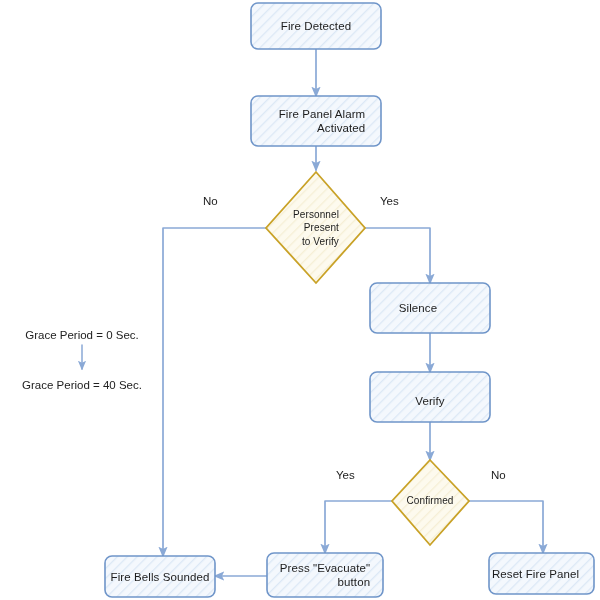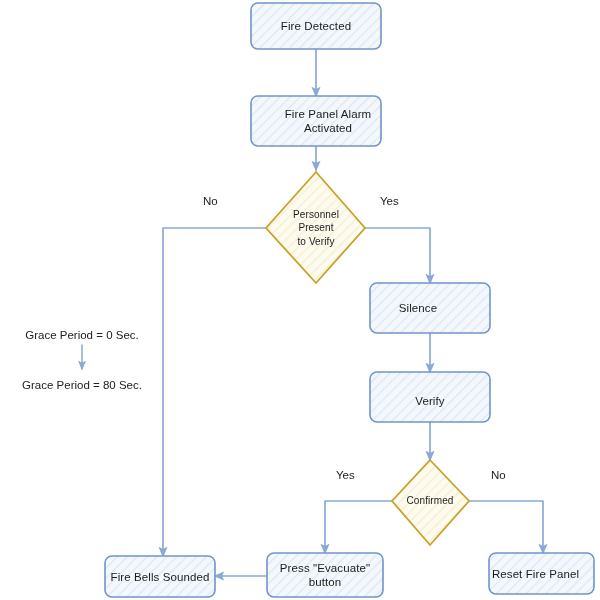--- a/index.html
+++ b/index.html
@@ -19,21 +19,21 @@
     left: 0;
     top: 0;
     width: 600px;
     height: 600px;
   }
   .node-label {
     position: absolute;
     display: flex;
     align-items: center;
     justify-content: center;
-    text-align: center;
+    text-align: right;
     color: #1c1c1c;
     font-size: 11.5px;
     line-height: 14px;
     letter-spacing: 0.1px;
     white-space: pre-line;
     pointer-events: none;
   }
   .diamond-label {
     font-size: 10px;
     line-height: 13.5px;
@@ -96,21 +96,21 @@
     <rect x="370" y="372" width="120" height="50" rx="7" fill="url(#hatchBlue)" stroke="#6f95c9" stroke-width="1.6"></rect>
     <path d="M 430 460 L 469 501 L 430 545 L 392 501 Z" fill="url(#hatchGold)" stroke="#c9a227" stroke-width="1.8"></path>
     <rect x="105" y="556" width="110" height="41" rx="7" fill="url(#hatchBlue)" stroke="#6f95c9" stroke-width="1.6"></rect>
     <rect x="267" y="553" width="116" height="44" rx="7" fill="url(#hatchBlue)" stroke="#6f95c9" stroke-width="1.6"></rect>
     <rect x="489" y="553" width="105" height="41" rx="7" fill="url(#hatchBlue)" stroke="#6f95c9" stroke-width="1.6"></rect>
   </g>
 </svg>
 
 <div class="node-label" style="left:251px; top:3px; width:130px; height:46px;">Fire Detected</div>
 
-<div class="node-label" style="left:263px; top:96px; width:130px; height:50px;">Fire Panel Alarm
+<div class="node-label" style="left:257px; top:96px; width:130px; height:50px;">Fire Panel Alarm
 Activated</div>
 
 <div class="node-label diamond-label" style="left:266px; top:186px; width:100px; height:84px;">Personnel
 Present
 to Verify</div>
 
 <div class="node-label" style="left:358px; top:283px; width:120px; height:50px;">Silence</div>
 
 <div class="node-label" style="left:370px; top:372px; width:120px; height:58px;">Verify</div>
 
@@ -126,21 +126,21 @@
 <div class="edge-label" style="left:203px; top:194px; width:30px;">No</div>
 
 <div class="edge-label" style="left:380px; top:194px; width:32px;">Yes</div>
 
 <div class="edge-label" style="left:336px; top:468px; width:32px;">Yes</div>
 
 <div class="edge-label" style="left:491px; top:468px; width:30px;">No</div>
 
 <div class="note-text" style="left:12px; top:328px; width:140px;">Grace Period = 0 Sec.</div>
 
-<div class="note-text" style="left:12px; top:378px; width:140px;">Grace Period = 80 Sec.</div>
+<div class="note-text" style="left:12px; top:378px; width:140px;">Grace Period = 40 Sec.</div>
 
 <div class="hit" style="left:251px; top:3px; width:130px; height:46px;"></div>
 <div class="hit" style="left:251px; top:96px; width:130px; height:50px;"></div>
 <div class="hit" style="left:266px; top:172px; width:99px; height:111px;"></div>
 <div class="hit" style="left:370px; top:283px; width:120px; height:50px;"></div>
 <div class="hit" style="left:370px; top:372px; width:120px; height:50px;"></div>
 <div class="hit" style="left:392px; top:460px; width:77px; height:85px;"></div>
 <div class="hit" style="left:105px; top:556px; width:110px; height:41px;"></div>
 <div class="hit" style="left:267px; top:553px; width:116px; height:44px;"></div>
 <div class="hit" style="left:489px; top:553px; width:105px; height:41px;"></div>

